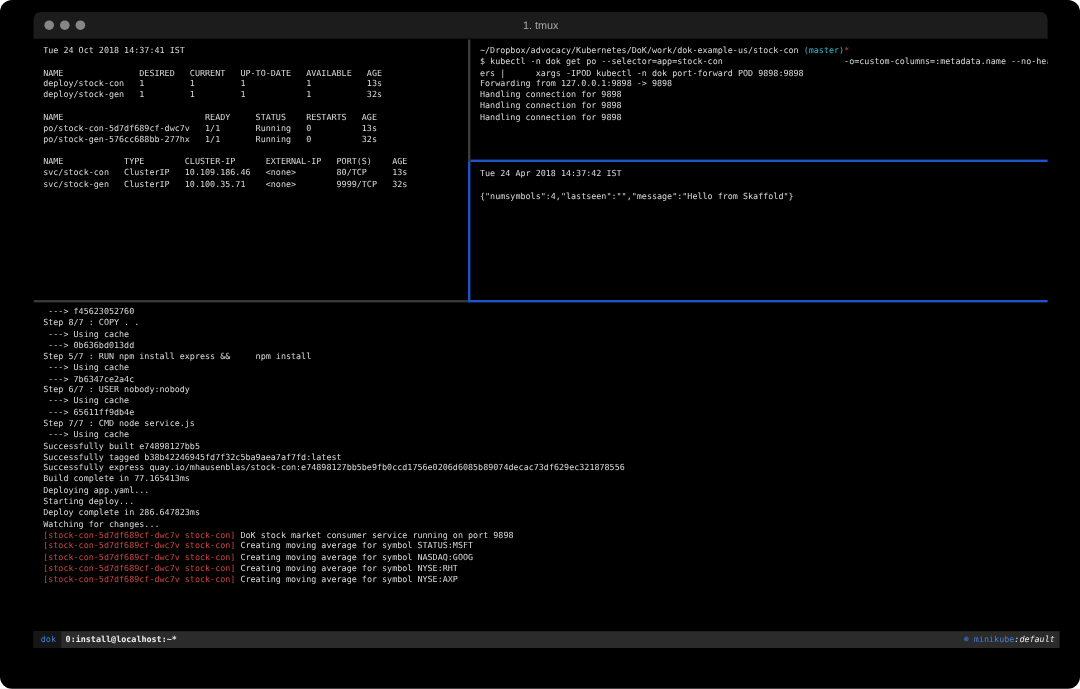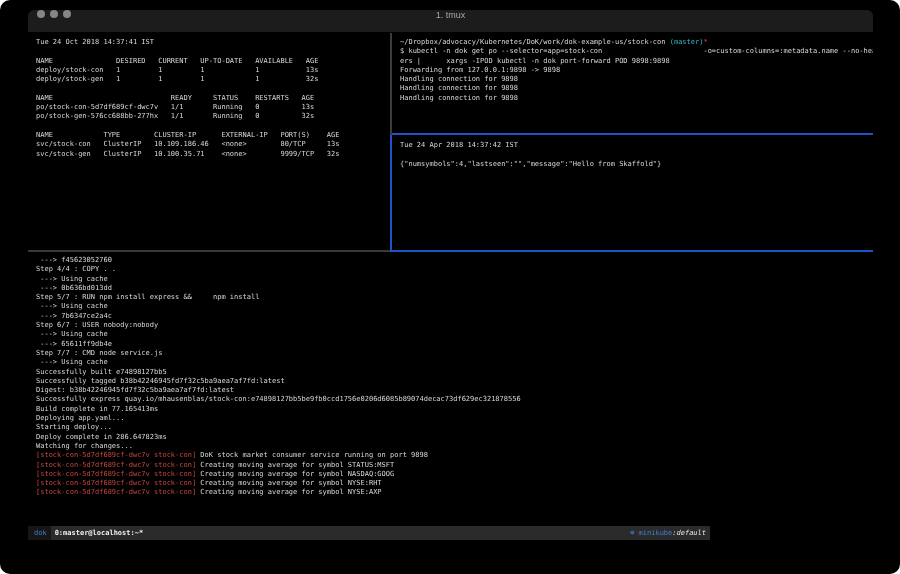--- a/index.html
+++ b/index.html
@@ -3,21 +3,21 @@
 <meta charset="utf-8">
 <style>
   * { margin:0; padding:0; box-sizing:border-box; }
   html,body { width:900px; height:574px; background:#ffffff; overflow:hidden; }
   .screen { position:absolute; left:0; top:0; width:900px; height:574px;
             background:#000; border-radius:10px; }
   .terminal-window { position:absolute; left:28px; top:10px; width:845px; height:535px;
                      background:#000; border-radius:6px; }
   .titlebar { position:absolute; left:0; top:0; width:845px; height:23px;
               background:#1c1c1c; border-radius:6px 6px 0 0; border-bottom:1px solid #000;
-              display:flex; }
+              display:flex; align-items:center; }
   .traffic-lights { display:flex; gap:5px; padding-left:9px; }
   .tl { width:8px; height:8px; border-radius:50%; background:#868686; display:inline-block; }
   .win-title { position:absolute; left:0; right:0; text-align:center;
                font-family:"Liberation Sans", sans-serif; font-size:9px; color:#a8a8a8; }
   .tmux-area { position:absolute; left:0; top:23px; width:845px; height:512px; background:#000;
                font-family:"DejaVu Sans Mono", monospace; font-size:7px; color:#d9d9d9; }
   .tline { height:9.3px; line-height:9.3px; white-space:pre; overflow:hidden; }
   .c-red  { color:#c64540; }
   .c-cyan { color:#35b8d0; }
   .top-row { position:absolute; left:0; top:0; width:845px; height:217px; display:flex; }
@@ -27,21 +27,21 @@
   .vd-bottom { height:115px; background:#1e54c8; }
   .right-col { width:481px; height:217px; display:flex; flex-direction:column; }
   .pane-tr-upper { height:100px; padding:5px 0 0 8px; }
   .hdiv-blue { height:2px; background:#1e54c8; }
   .pane-tr-lower { height:115px; padding:6px 0 0 8px; }
   .divider-row { position:absolute; left:0; top:217px; width:845px; height:2px; display:flex; }
   .hd-left { width:362px; background:#383838; }
   .hd-right { width:483px; background:#1e54c8; }
   .pane-bottom { position:absolute; left:0; top:219px; width:845px; height:264px;
                  padding:4px 0 0 8px; }
-  .statusbar { position:absolute; left:0; top:493px; width:682px; height:14px;
+  .statusbar { position:absolute; left:0; top:493px; width:855px; height:14px;
                background:#2b2b2b; display:flex; align-items:flex-start;
                font-size:7px; line-height:14px; }
   .sb-session { background:#161616; color:#3f7fd6; padding:0 4px 0 6px; height:14px; }
   .sb-window { color:#f0f0f0; font-weight:bold; padding-left:4px; }
   .sb-right { margin-left:auto; padding-right:4px; }
   .sb-k8s { color:#3f7fd6; }
   .sb-ctx { color:#3f7fd6; }
   .sb-ns { color:#e8e8e8;font-style:italic; }
 </style>
 </head>
@@ -100,50 +100,49 @@
         </div>
       </div>
 
       <div class="divider-row">
         <div class="hd-left"></div>
         <div class="hd-right"></div>
       </div>
 
       <div class="pane-bottom">
           <div class="tline"><span> ---&gt; f45623052760</span></div>
-          <div class="tline"><span>Step 4/4 : COPY . .</span></div>
+          <div class="tline"><span>Step 8/7 : COPY . .</span></div>
           <div class="tline"><span> ---&gt; Using cache</span></div>
           <div class="tline"><span> ---&gt; 0b636bd013dd</span></div>
           <div class="tline"><span>Step 5/7 : RUN npm install express &amp;&amp;     npm install</span></div>
           <div class="tline"><span> ---&gt; Using cache</span></div>
           <div class="tline"><span> ---&gt; 7b6347ce2a4c</span></div>
           <div class="tline"><span>Step 6/7 : USER nobody:nobody</span></div>
           <div class="tline"><span> ---&gt; Using cache</span></div>
           <div class="tline"><span> ---&gt; 65611ff9db4e</span></div>
           <div class="tline"><span>Step 7/7 : CMD node service.js</span></div>
           <div class="tline"><span> ---&gt; Using cache</span></div>
           <div class="tline"><span>Successfully built e74898127bb5</span></div>
           <div class="tline"><span>Successfully tagged b38b42246945fd7f32c5ba9aea7af7fd:latest</span></div>
-          <div class="tline"><span>Digest: b38b42246945fd7f32c5ba9aea7af7fd:latest</span></div>
           <div class="tline"><span>Successfully express quay.io/mhausenblas/stock-con:e74898127bb5be9fb0ccd1756e0206d6085b89074decac73df629ec321878556</span></div>
           <div class="tline"><span>Build complete in 77.165413ms</span></div>
           <div class="tline"><span>Deploying app.yaml...</span></div>
           <div class="tline"><span>Starting deploy...</span></div>
           <div class="tline"><span>Deploy complete in 286.647823ms</span></div>
           <div class="tline"><span>Watching for changes...</span></div>
           <div class="tline"><span class="c-red">[stock-con-5d7df689cf-dwc7v stock-con]</span><span> DoK stock market consumer service running on port 9898</span></div>
           <div class="tline"><span class="c-red">[stock-con-5d7df689cf-dwc7v stock-con]</span><span> Creating moving average for symbol STATUS:MSFT</span></div>
           <div class="tline"><span class="c-red">[stock-con-5d7df689cf-dwc7v stock-con]</span><span> Creating moving average for symbol NASDAQ:GOOG</span></div>
           <div class="tline"><span class="c-red">[stock-con-5d7df689cf-dwc7v stock-con]</span><span> Creating moving average for symbol NYSE:RHT</span></div>
           <div class="tline"><span class="c-red">[stock-con-5d7df689cf-dwc7v stock-con]</span><span> Creating moving average for symbol NYSE:AXP</span></div>
         </div>
 
       <div class="statusbar">
         <span class="sb-session">dok</span>
-        <span class="sb-window">0:master@localhost:~*</span>
+        <span class="sb-window">0:install@localhost:~*</span>
         <span class="sb-right">
           <span class="sb-k8s">☸</span><span class="sb-ctx"> minikube</span><span class="sb-ns">:default</span>
         </span>
       </div>
 
     </div>
   </div>
 </div>
 
 </body></html>

